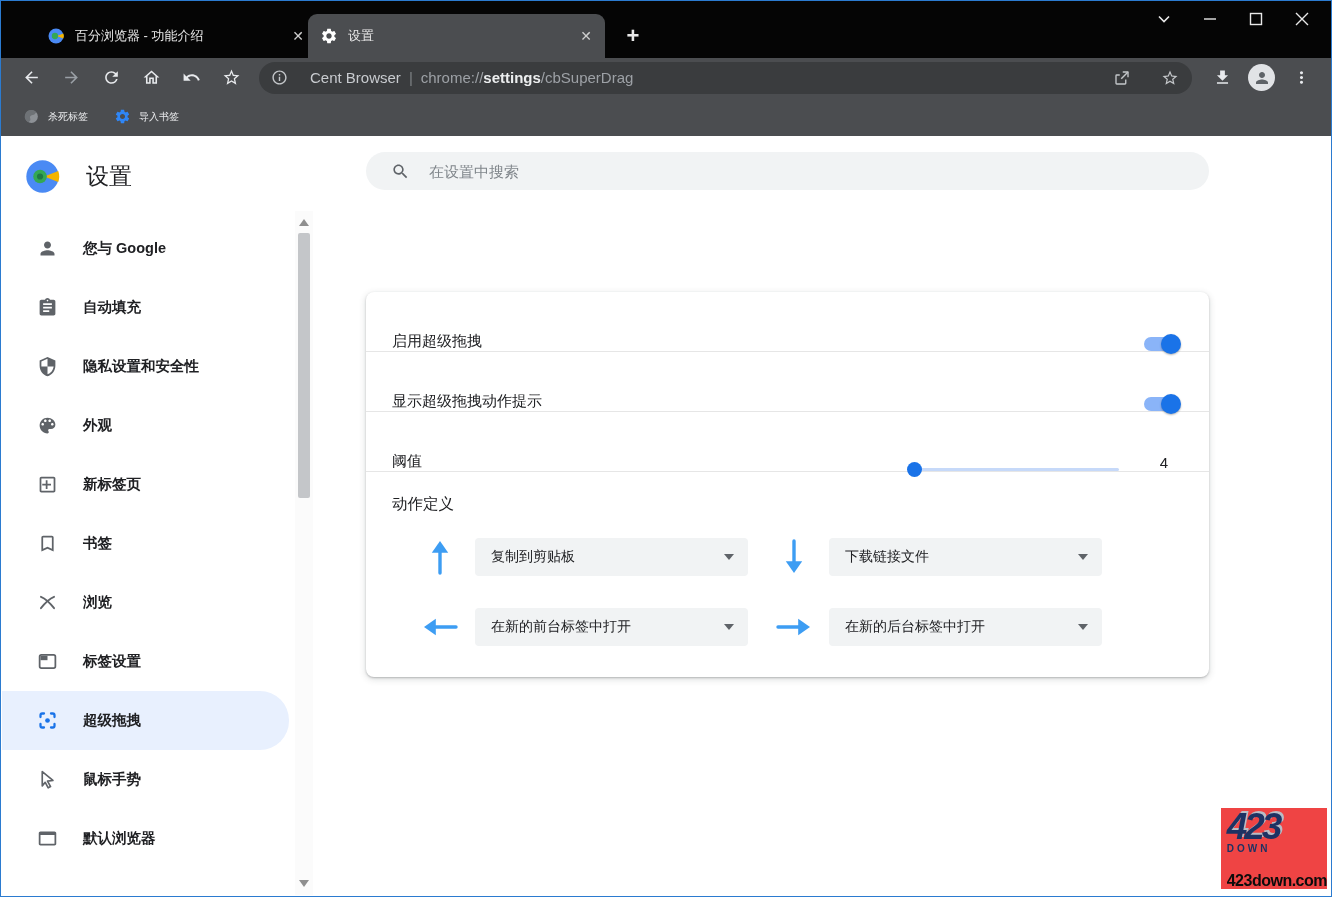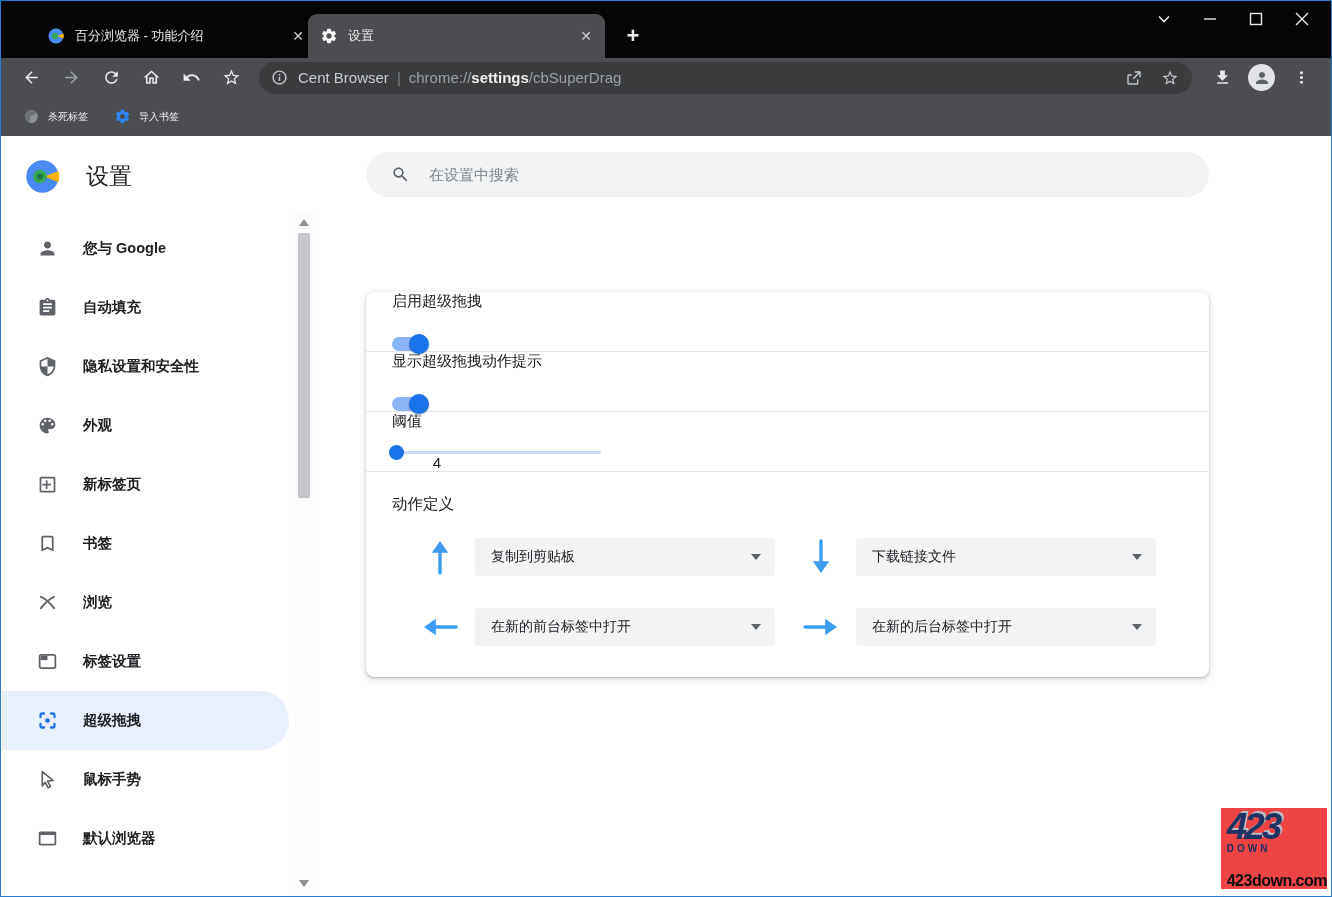--- a/index.html
+++ b/index.html
@@ -20,21 +20,21 @@
   .tab-inactive { left:34px; width:282px; }
   .tab-active { left:307px; width:297px; background:#4b4d50; border-radius:9px 9px 0 0; }
   .new-tab-btn { position:absolute; left:617px; top:20px; width:30px; height:30px; display:flex; align-items:center; justify-content:center; color:#e8e8e8; font-size:22px; font-weight:bold; }
   .win-controls { position:absolute; top:4px; right:6px; display:flex; }
   .win-btn { width:46px; height:28px; display:flex; align-items:center; justify-content:center; color:#e8e8e8; }
 
   
   .toolbar { height:39px; background:#4b4d50; display:flex; align-items:center; padding:0 10px; }
   .nav-btn { width:40px; height:32px; display:flex; align-items:center; justify-content:center; flex:none; }
   .nav-btn svg { width:19px; height:19px; }
-  .omnibox { flex:1; height:32px; margin:0 10px 0 8px; background:#3a3c3e; border-radius:16px; display:flex; align-items:center; padding:0 4px 0 12px; min-width:0; }
+  .omnibox { flex:1; height:32px; margin:0 10px 0 8px; background:#3a3c3e; border-radius:16px; display:flex; align-items:center; padding:0 4px 0 12px; min-width:0;gap:12px; }
   .omnibox .url-text { font-size:15px; margin-left:10px; white-space:nowrap; overflow:hidden; flex:1; }
   .url-dim { color:#9da1a6; }
   .url-site { color:#c8cbcf; }
   .url-sep { color:#7d8084; margin:0 8px; }
   .url-bold { color:#eceeef; font-weight:bold; }
   .omni-btn { width:36px; height:32px; display:flex; align-items:center; justify-content:center; flex:none; }
   .omni-btn svg { width:18px; height:18px; }
   .toolbar-right { display:flex; align-items:center; flex:none; }
   .avatar { width:27px; height:27px; border-radius:50%; background:#e1e3e6; display:flex; align-items:center; justify-content:center; margin:0 6px; }
 
@@ -59,50 +59,50 @@
 
   
   .menu-scrollbar { position:absolute; left:293px; top:75px; bottom:0; width:18px; background:#fbfbfb; }
   .sb-arrow-up, .sb-arrow-down { position:absolute; left:4px; width:0; height:0; border-left:5px solid transparent; border-right:5px solid transparent; }
   .sb-arrow-up { top:8px; border-bottom:7px solid #8f8f8f; }
   .sb-arrow-down { bottom:8px; border-top:7px solid #8f8f8f; }
   .sb-thumb { position:absolute; left:3px; top:22px; width:12px; height:265px; background:#c4c6c9; border-radius:2px; }
 
   
   .main { position:absolute; left:311px; top:0; right:0; bottom:0; }
-  .search-box { position:absolute; left:53px; top:16px; width:843px; height:45px; background:#f1f3f4; border-radius:23px; display:flex; align-items:center; padding-left:25px; }
+  .search-box { position:absolute; left:53px; top:16px; width:843px; height:38px; background:#f1f3f4; border-radius:23px; display:flex; align-items:center; padding-left:25px; }
   .search-box svg { width:19px; height:19px; flex:none; }
   .search-box input { border:none; outline:none; background:transparent; font-size:15px; color:#202124; margin-left:19px; flex:1; font-family:inherit; }
   .search-box input::placeholder { color:#80868b; opacity:1; }
 
   .section-title { position:absolute; left:54px; top:246px; font-size:15.5px; color:#202124; }
 
   .card { position:absolute; left:53px; top:156px; width:843px; background:#fff; border-radius:8px;
           box-shadow:0 1px 2px rgba(60,64,67,.3), 0 2px 6px 1px rgba(60,64,67,.15); }
   .card { top:156px; }
-  .row { height:60px; display:flex; align-items:flex-start; padding:0 26px; border-bottom:1px solid #e6e6e6;flex-direction:column; }
+  .row { height:60px; display:flex; align-items:flex-end; padding:0 26px; border-bottom:1px solid #e6e6e6; }
   .row-label { font-size:15px; color:#202124; flex:1; }
 
   
   .toggle { position:relative; width:34px; height:14px; border-radius:7px; background:#8ab4f8; margin-right:5px; }
   .toggle .knob { position:absolute; right:-3px; top:-3px; width:20px; height:20px; border-radius:50%; background:#1a73e8; box-shadow:0 1px 2px rgba(0,0,0,.3); }
 
   
   .slider-track { position:relative; width:209px; height:3px; background:#c6d9f9; border-radius:2px; flex:none; }
   .slider-knob { position:absolute; left:-3px; top:-6px; width:15px; height:15px; border-radius:50%; background:#1a73e8; }
   .slider-value { width:26px; text-align:center; font-size:15px; color:#202124; margin-left:32px; margin-right:6px; flex:none; }
 
   
   .actions { padding:22px 28px 28px 26px;font-family:Liberation Serif, serif; }
   .actions-title { font-size:15.5px; color:#202124; margin-bottom:20px; }
   .action-row { display:flex; align-items:center; margin-top:0; }
   .action-row + .action-row { margin-top:26px; }
   .arrow-cell { width:44px; height:44px; flex:none; margin-left:26px; display:flex; align-items:center; justify-content:center; }
   .arrow-cell svg { width:44px; height:44px; }
-  .select { width:300px; height:38px; background:#f1f3f4; border-radius:4px; display:flex; align-items:center; justify-content:space-between; padding:0 14px 0 16px; margin-left:13px; flex:none; }
+  .select { width:273px; height:38px; background:#f1f3f4; border-radius:4px; display:flex; align-items:center; justify-content:space-between; padding:0 14px 0 16px; margin-left:13px; flex:none; }
   .select .select-label { font-size:14px; color:#202124; }
   .select .caret { width:0; height:0; border-left:5px solid transparent; border-right:5px solid transparent; border-top:6px solid #5f6368; }
   .arrow-cell.second { margin-left:24px; }
 
   
   .watermark { position:absolute; right:3px; bottom:6px; text-align:left; background:#ef4444; padding-left:6px; line-height:1; }
   .wm-big { font-size:37px; font-weight:bold; font-style:italic; color:#1e3263; letter-spacing:-3px; text-shadow:2px -2px 0 #b9bdc6; }
   .wm-small { font-size:10px; font-weight:bold; color:#1e3263; letter-spacing:3px; margin-top:-1px; padding-right:3px; }
   .wm-site { font-size:16px; font-weight:bold; color:#0c0c0c; margin-top:19px; letter-spacing:-0.5px; }
 

